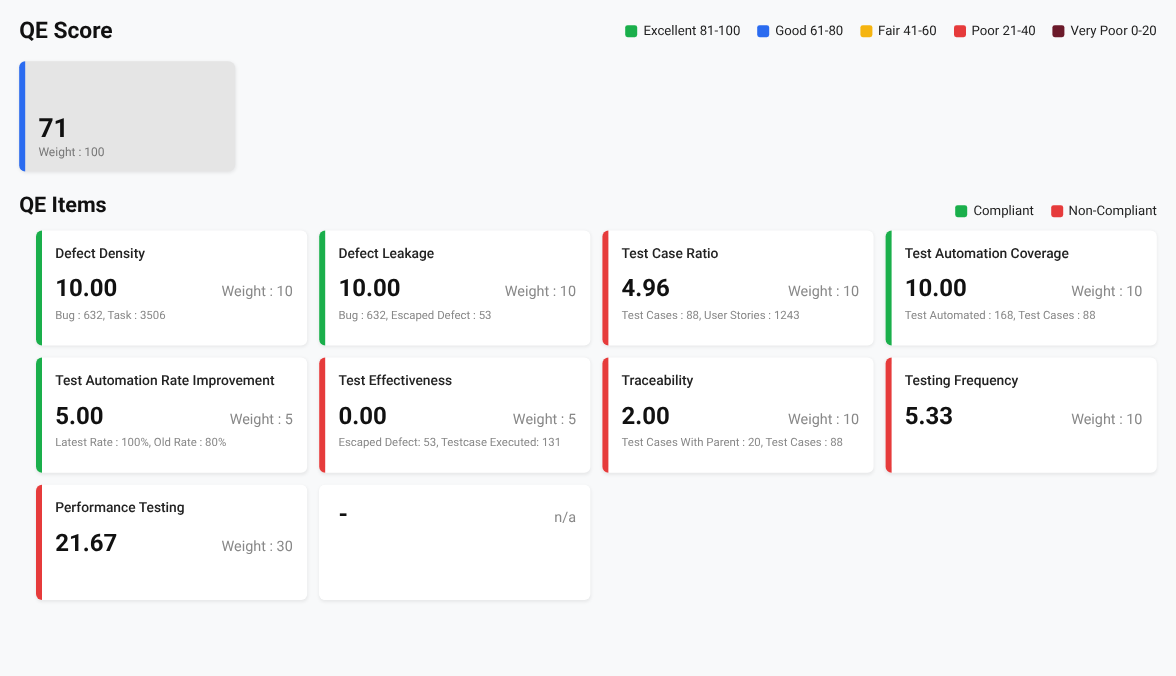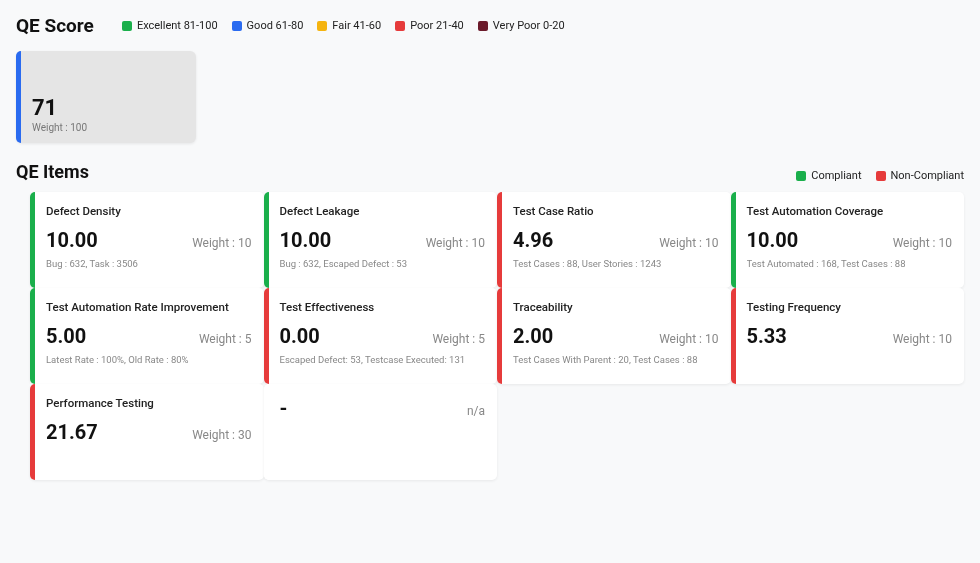--- a/index.html
+++ b/index.html
@@ -7,21 +7,21 @@
     font-family: -apple-system, BlinkMacSystemFont, "Segoe UI", Roboto, Arial, sans-serif;
     background: #f8f9fa;
     color: #111;
     width: 980px;
     height: 563px;
     overflow: hidden;
     padding: 14px 16px 0 16px;
   }
   .header-row {
     display: flex;
-    justify-content: flex-start;
+    justify-content: space-between;
     align-items: center;
     margin-bottom: 14px;
   }
   .title {
     font-size: 19px;
     font-weight: 700;
   }
   .legend {
     display: flex;
     gap: 14px;
@@ -81,20 +81,21 @@
     gap: 30px;
   }
   .items-title {
     font-size: 18px;
     font-weight: 700;
   }
 
   .grid {
     display: grid;
     grid-template-columns: repeat(4, 1fr);
+    gap: 10px;
     padding-left: 14px;
   }
   .card {
     background: #fff;
     border-radius: 5px;
     box-shadow: 0 1px 3px rgba(0,0,0,0.07);
     position: relative;
     padding: 12px 12px 12px 16px;
     height: 96px;
     display: flex;

